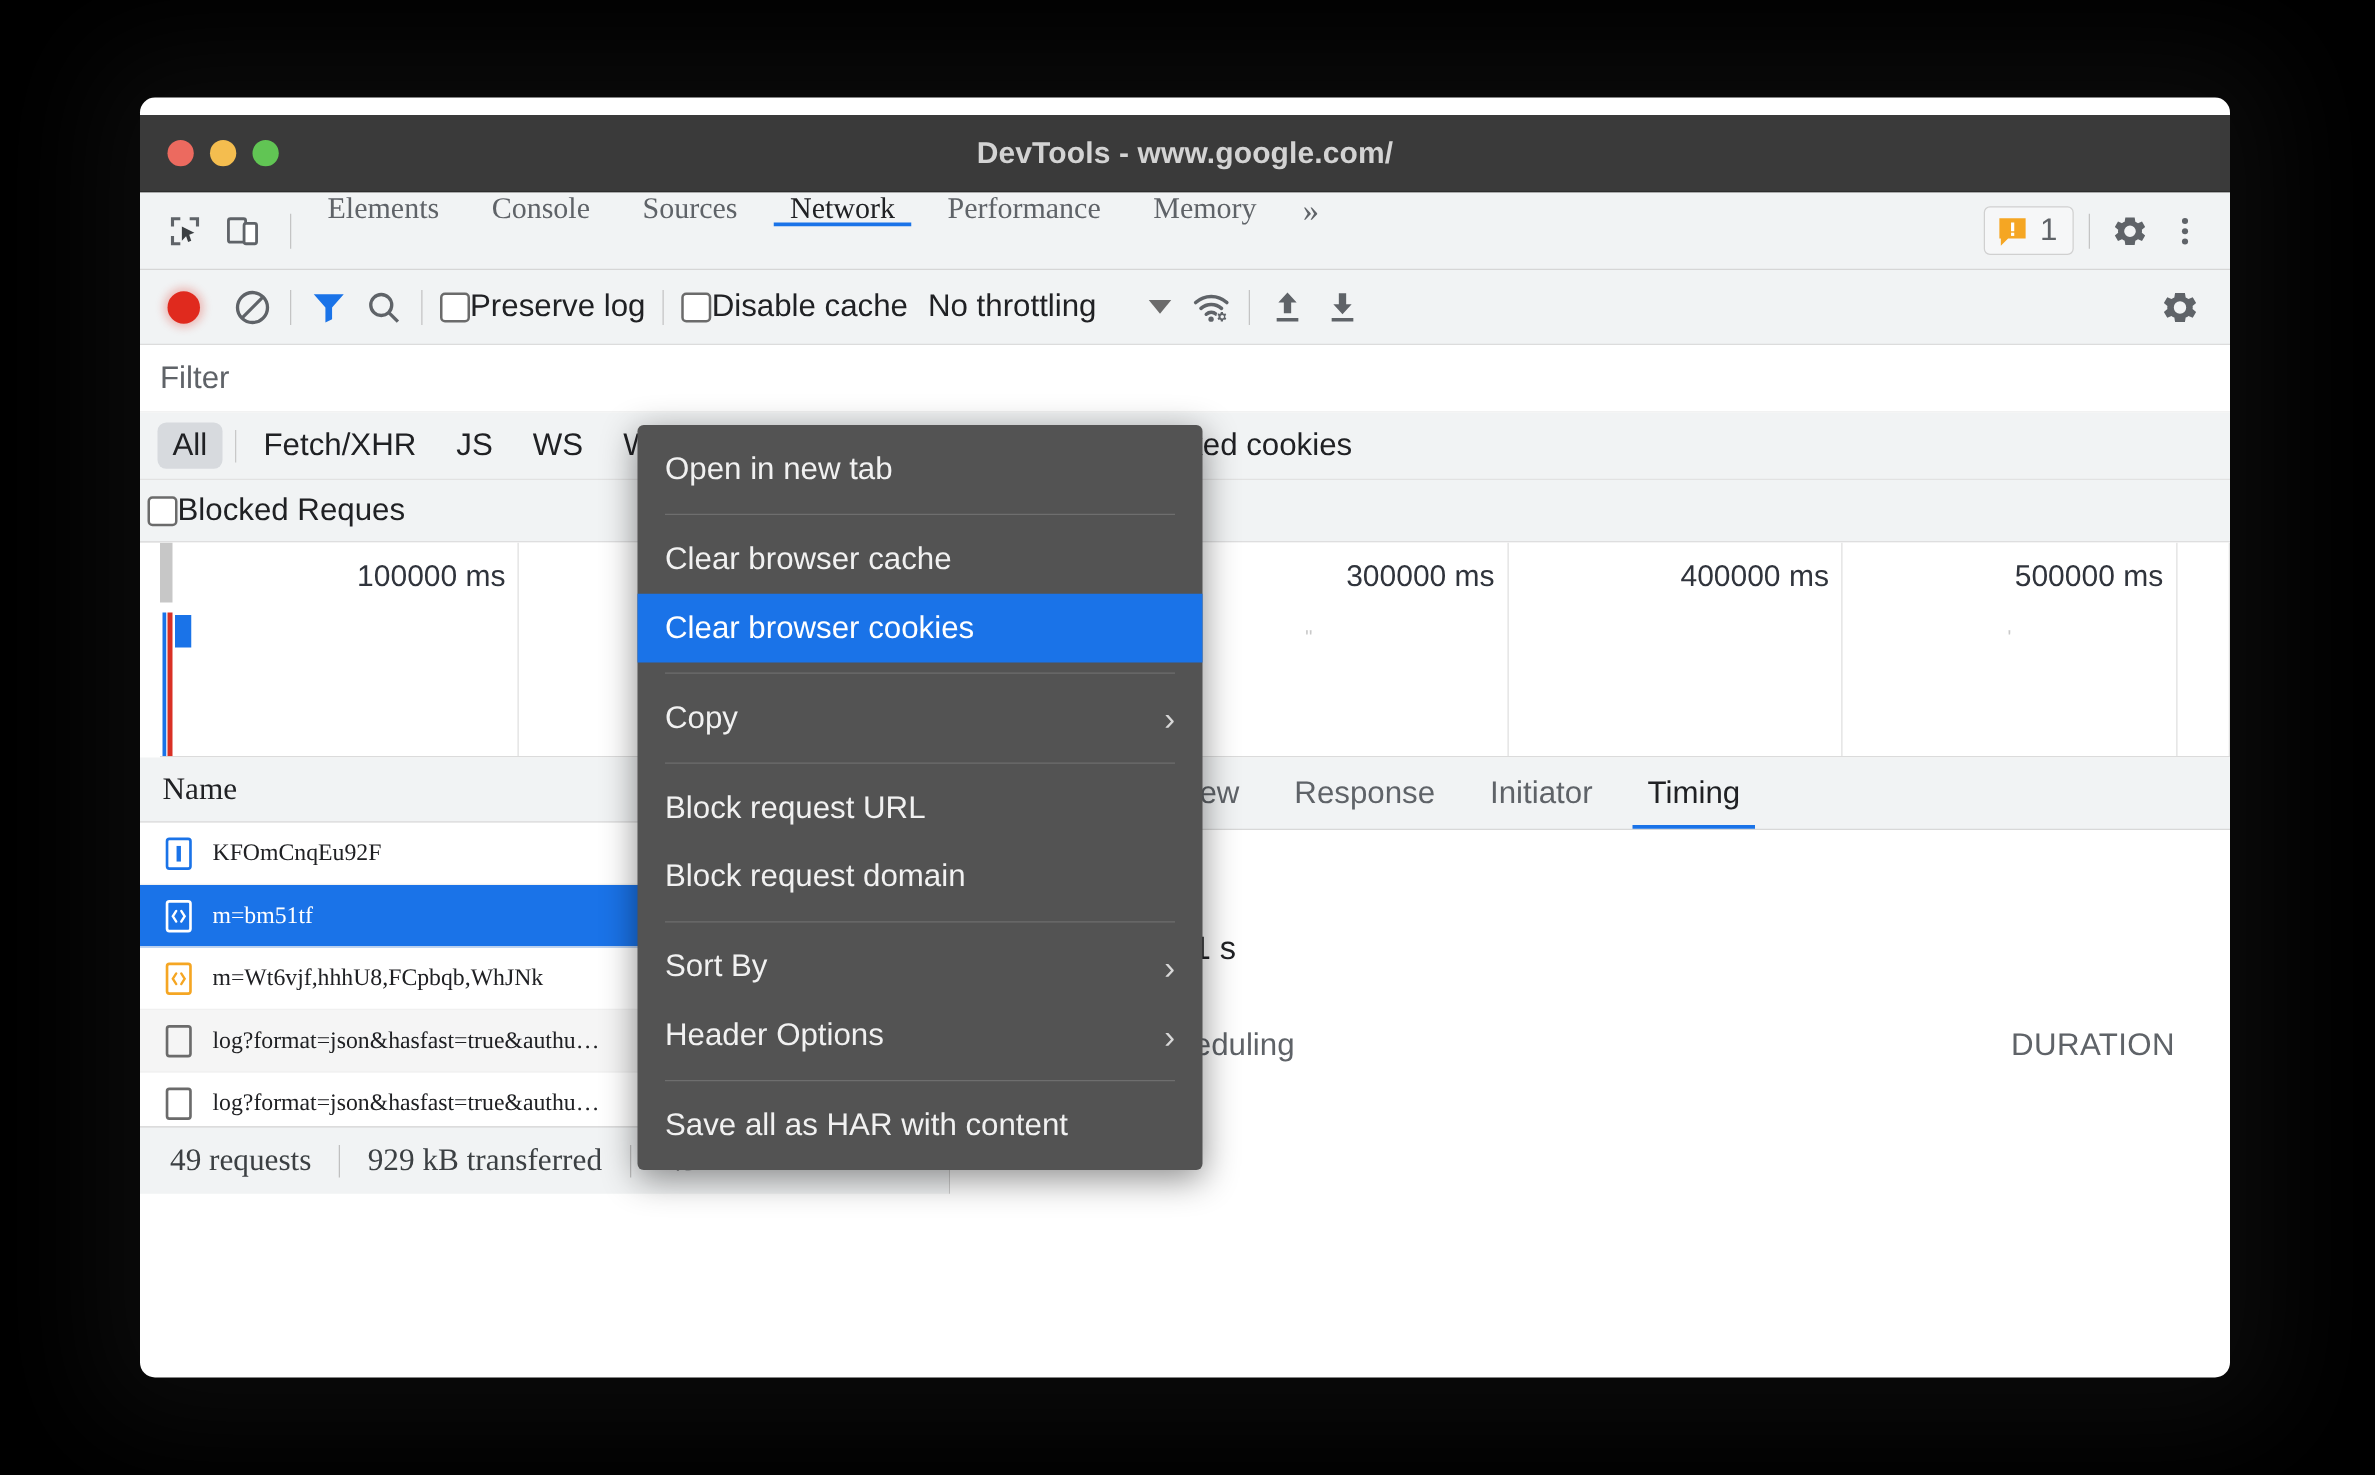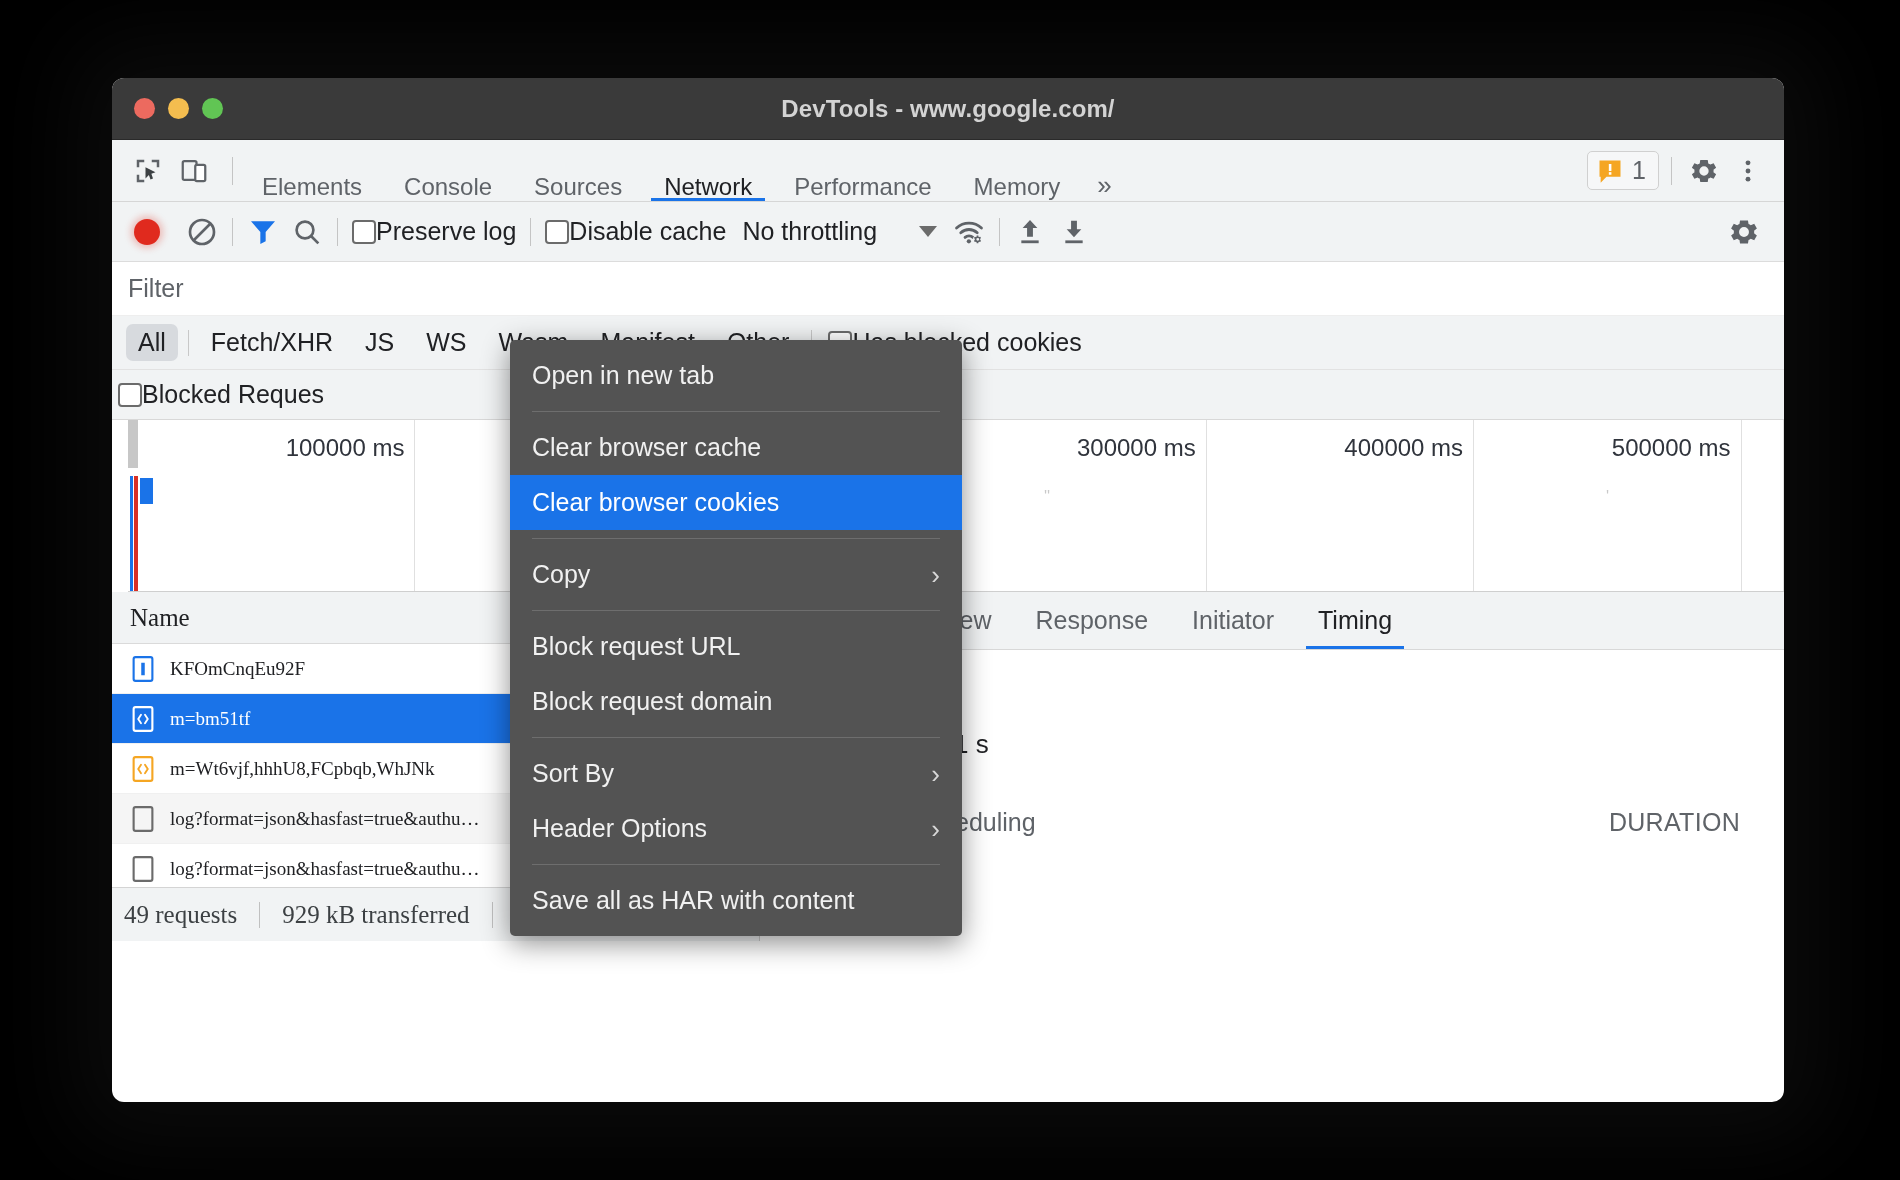--- a/index.html
+++ b/index.html
@@ -23,20 +23,21 @@
     background: #ffffff;
     box-shadow: 0 0 90px 40px rgba(255,255,255,0.045);
     overflow: hidden;
   }
   .titlebar {
     position: relative;
     height: 62px;
     background: #3a3a3a;
     display: flex; align-items: center;
     border-bottom: 1px solid #2a2a2a;
+    margin-top: 14px;
   }
   .traffic { display: flex; gap: 13px; margin-left: 22px; }
   .dot { width: 21px; height: 21px; border-radius: 50%; }
   .dot.red { background: #ec6a5f; }
   .dot.yellow { background: #f4bd4f; }
   .dot.green { background: #61c554; }
   .win-title {
     position: absolute; left: 0; right: 0; text-align: center;
     color: #d3d3d3; font-size: 24px; font-weight: bold;
     letter-spacing: 0.1px;
@@ -49,21 +50,21 @@
     display: flex; align-items: stretch;
     border-bottom: 1px solid #d6d6d6;
     position: relative;
   }
   .tool-btns { display: flex; align-items: center; gap: 6px; padding: 0 10px 0 16px; }
   .tool-btn {
     width: 40px; height: 40px;
     display: flex; align-items: center; justify-content: center;
   }
   .vsep { width: 1px; height: 28px; background: #c4c4c4; align-self: center; margin: 0 8px; }
-  .tabs { display: flex; align-items: flex-end; }
+  .tabs { display: flex; align-items: flex-start; font-family: Liberation Serif, serif; }
   .tab {
     display: flex; align-items: center;
     padding: 0 21px;
     font-size: 24px;
     color: #5f6368;
     position: relative;
     white-space: nowrap;
   }
   .tab.active { color: #202124; }
   .tab.active::after {
@@ -191,21 +192,21 @@
     white-space: nowrap; overflow: hidden;
   }
   .row.alt { background: #f5f5f5; }
   .row.selected { background: #1a73e8; color: #fff; }
   .fi { width: 26px; height: 30px; flex: none; }
   .statusbar {
     height: 54px; background: #f1f3f4;
     border-top: 1px solid #d4d4d4;
     display: flex; align-items: center;
     font-size: 25px; color: #3c4043;
-    padding-left: 12px; gap: 0;
+    padding-left: 24px; gap: 0;
   }
   .statusbar span.sb { padding: 0 22px; }
   .statusbar span.sb:first-child { padding-left: 0; }
   .sbsep { width: 1px; height: 26px; background: #c0c0c0; }
 
   .right-pane { flex: 1; background: #fff; display: flex; flex-direction: column; position: relative; }
   .rtabs {
     height: 58px; background: #f1f3f4;
     display: flex; align-items: stretch;
     border-bottom: 1px solid #d8d8d8;

